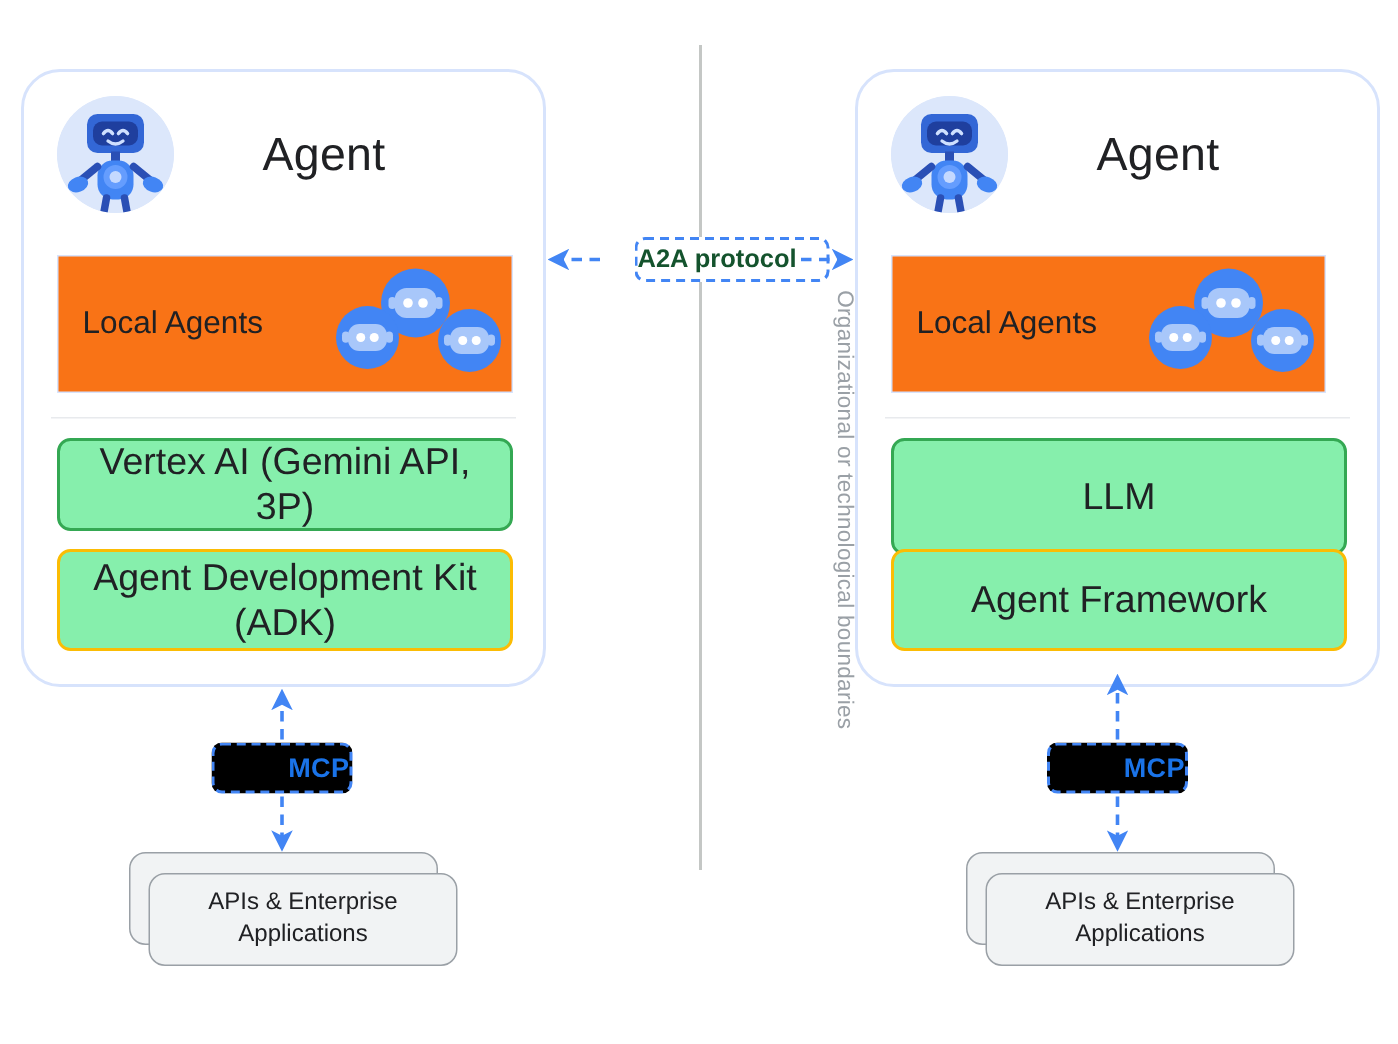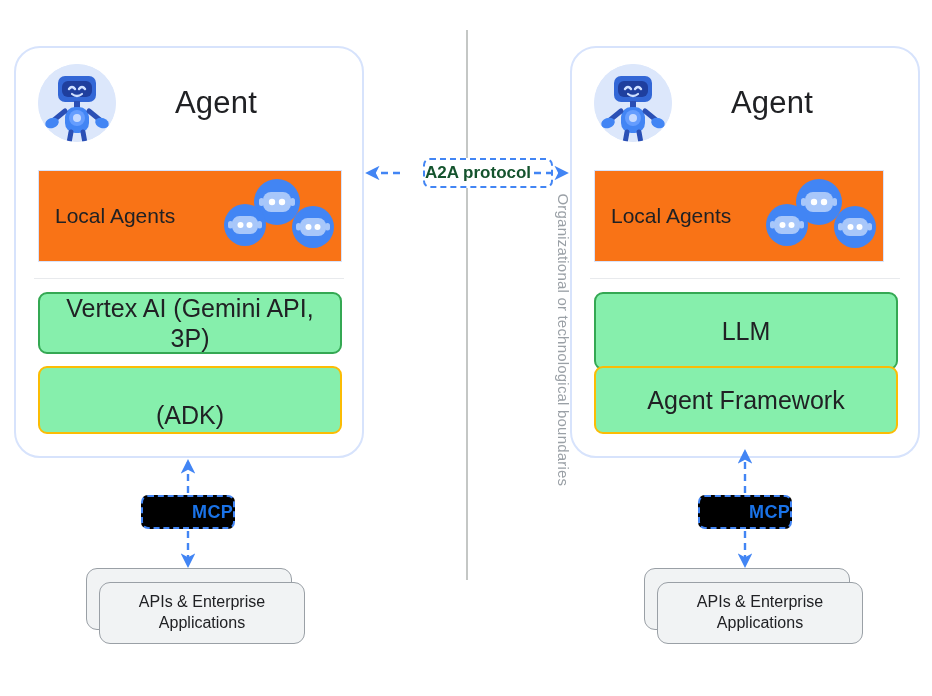--- a/index.html
+++ b/index.html
@@ -290,21 +290,21 @@
     </div>
 
     <div class="panel-divider"></div>
 
     <div class="layer-box layer-green" id="left-model">
       <span>Vertex AI (Gemini API, 3P)</span>
     </div>
 
     <div class="layer-box layer-yellow" id="left-fw">
       <span>
-        <br>
+        <span>Agent Development Kit</span><br>
         <span>(ADK)</span>
       </span>
     </div>
   </div>
 
   <div class="agent-panel" id="panel-right">
 
     <div class="agent-header">
       <div class="robot-avatar">
         <svg width="78" height="78" viewBox="0 0 78 78" aria-hidden="true">

